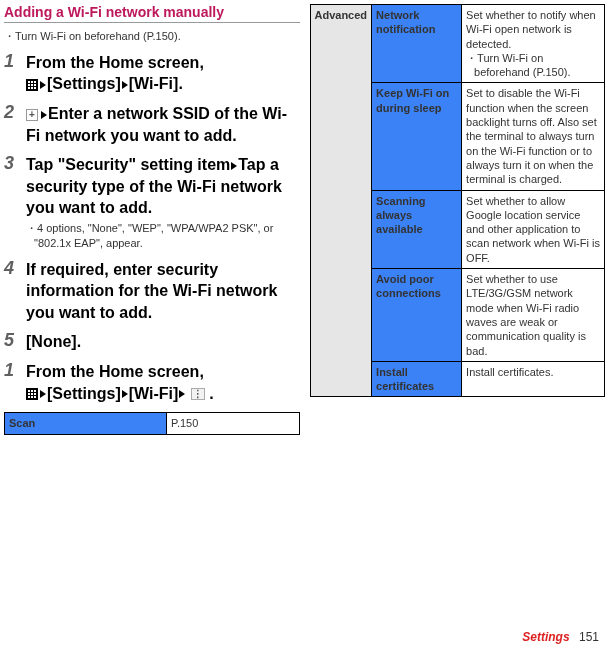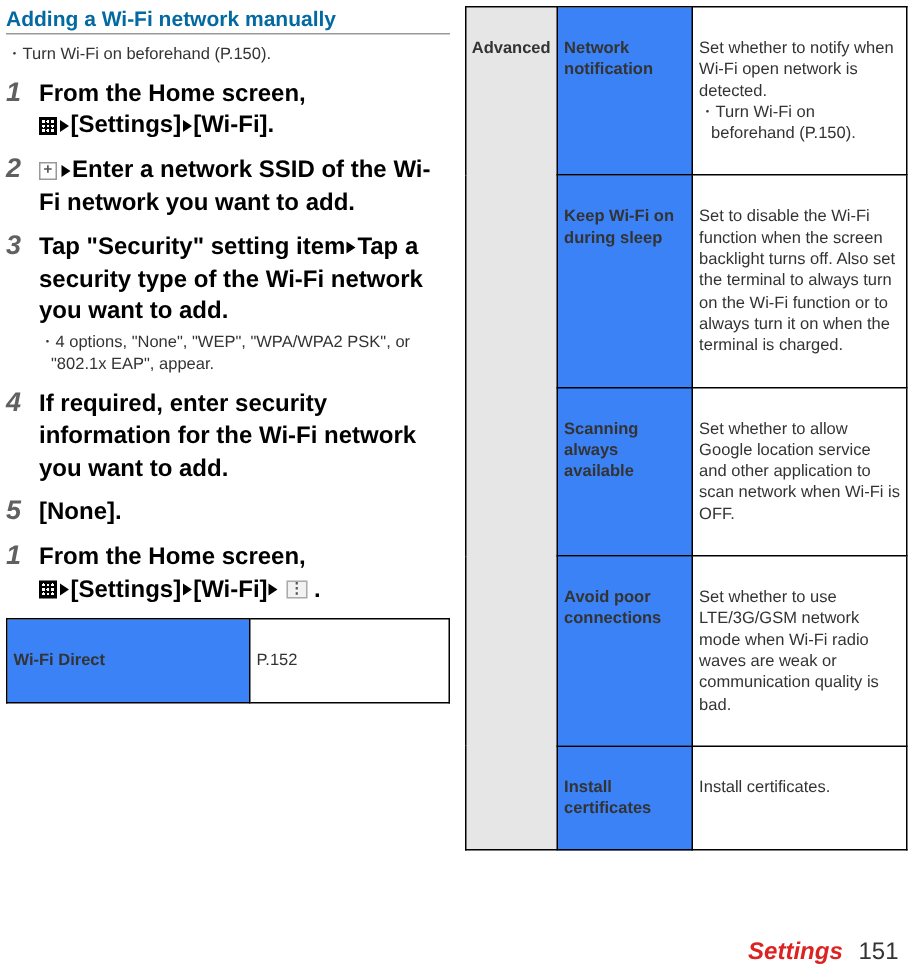--- a/index.html
+++ b/index.html
@@ -15,21 +15,21 @@
     .page {
       display: flex;
       gap: 10px;
       padding: 4px 4px 0 4px;
     }
     .col {
       flex: 1;
       min-width: 0;
     }
     .sec-heading {
-      color: #0369a1;
+      color: #be185d;
       font-weight: bold;
       font-size: 14px;
       border-bottom: 1px solid #999;
       padding-bottom: 2px;
       margin-bottom: 6px;
     }
     .bullet-line {
       margin-bottom: 8px;
       padding-left: 6px;
       text-indent: -6px;
@@ -131,34 +131,34 @@
       font-size: 10px;
       color: #555;
     }
     .tbl {
       width: 100%;
       border-collapse: collapse;
       font-size: 11px;
     }
     .tbl td {
       border: 1px solid #000;
-      padding: 20px 4px;
+      padding: 3px 4px;
       vertical-align: top;
       line-height: 1.3;
     }
     .tbl .shade { background: #3b82f6; }
     .tbl .lbl { font-weight: bold; }
     .small-tbl .lbl { width: 55%; }
     .big-tbl .cat { width: 60px; font-weight: bold; background: #e6e6e6; }
     .big-tbl .optcol { width: 90px; }
     .footer {
       position: absolute;
       bottom: 4px;
       right: 10px;
-      font-size: 16px;
+      font-size: 12px;
     }
     .footer-label {
       color: #d22;
       font-weight: bold;
       font-style: italic;
       margin-right: 6px;
     }
     .inner-bullet {
       padding-left: 8px;
       text-indent: -8px;
@@ -223,23 +223,23 @@
       <div class="step-body">
         <div class="step-title">
           <span>From the Home screen,</span><br>
           <span class="apps-ic"></span><span class="tri"></span><span>[Settings]</span><span class="tri"></span><span>[Wi-Fi]</span><span class="tri"></span> <span class="menu-ic"></span> .
         </div>
       </div>
     </div>
 
     <table class="tbl small-tbl">
       <tbody>
-      <tr>
-        <td class="shade lbl">Wi-Fi Direct</td>
-        <td>P.152</td>
+          <tr>
+        <td class="shade lbl">Scan</td>
+        <td>P.150</td>
       </tr>
     </tbody>
       </table>
   </div>
 
   <div class="col">
     <table class="tbl big-tbl">
       <tbody>
           <tr>
         <td class="cat" rowspan="5">Advanced</td>

